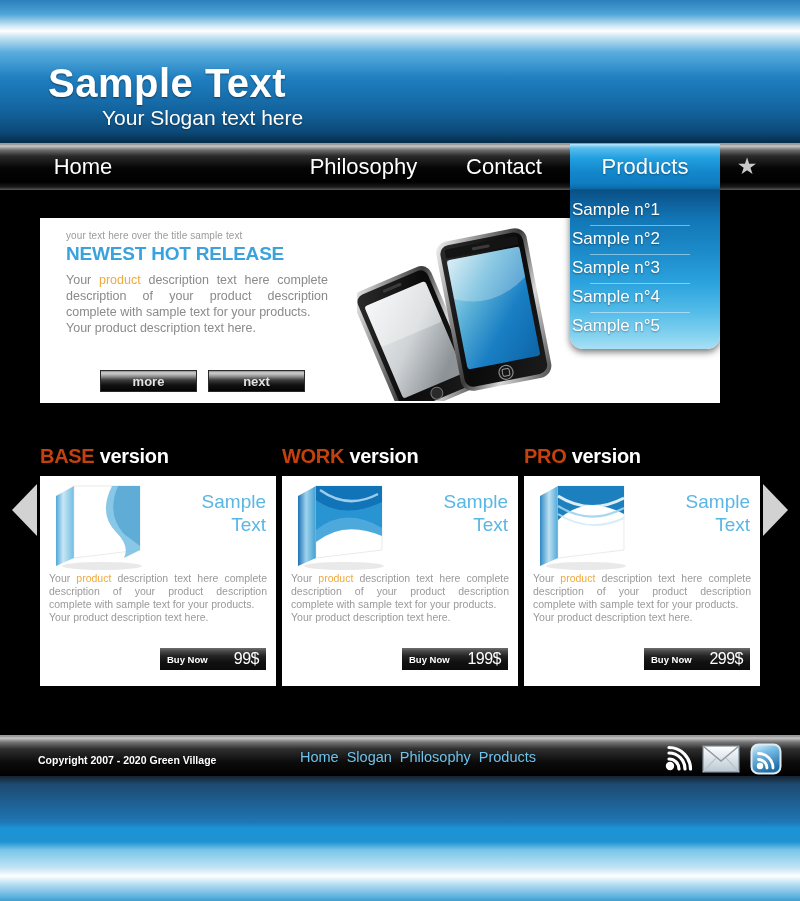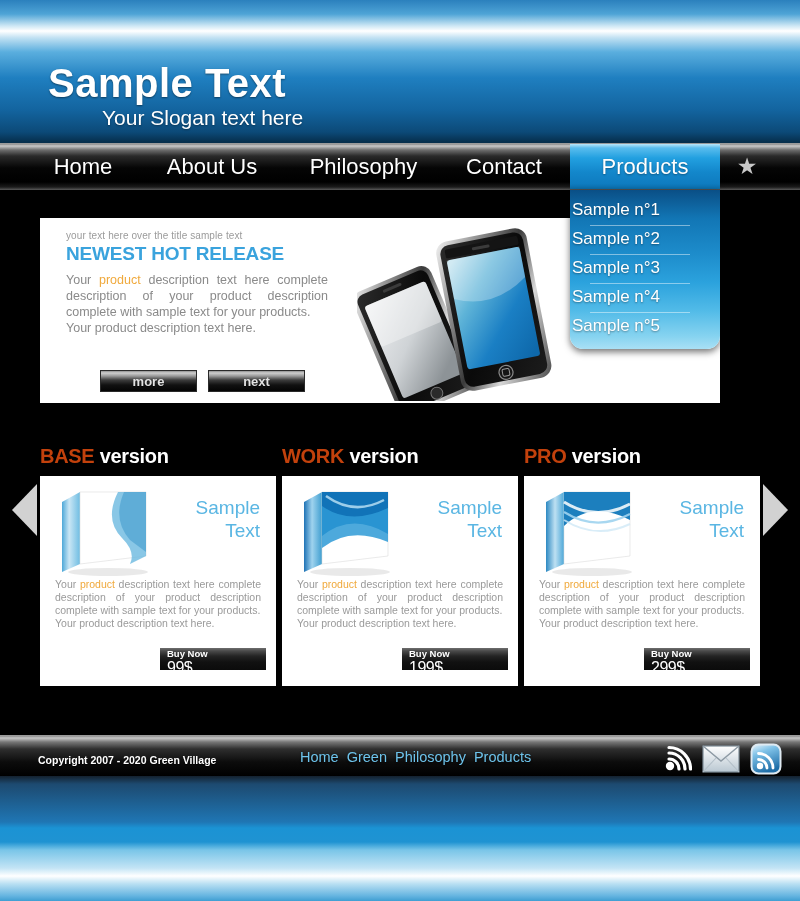--- a/index.html
+++ b/index.html
@@ -178,41 +178,41 @@
     position: absolute; top: 255px; left: 40px; width: 720px;
     display: flex; gap: 6px;
   }
   .card { width: 236px; }
   .card-heading {
     font-size: 20px; font-weight: bold; color: #ffffff;
     margin-bottom: 8px; letter-spacing: -0.3px;
   }
   .card-heading .accent { color: #c2410c; }
   .card-inner {
-    background: #ffffff; height: 210px; position: relative; padding: 10px;
+    background: #ffffff; height: 210px; position: relative; padding: 4px;
   }
   .card-top { display: flex; height: 92px; }
   .box-img { width: 112px; position: relative; }
   .sample-text {
     flex: 1; text-align: right; color: #5ab6e3; font-size: 19px;
     line-height: 23px; padding-top: 10px; padding-right: 6px;
   }
   .card-body {
     font-size: 10.5px; color: #9a9a9a; line-height: 13px;
     text-align: justify; padding: 0 5px;
   }
   .card-body .hl { color: #f0a93c; }
   .card-body .last { text-align: left; }
   .buy-bar {
     position: absolute; right: 10px; bottom: 16px;
     width: 106px; height: 22px;
     background: linear-gradient(to bottom,
       #6e6e6e 0px, #4a4a4a 3px, #242424 8px, #111111 14px, #0b0b0b 22px);
-    display: flex; justify-content: space-between;
-    padding: 0 7px; cursor: pointer; flex-direction: column;
+    display: flex; align-items: center; justify-content: space-between;
+    padding: 0 7px; cursor: pointer;
   }
   .buy-label { color: #ffffff; font-size: 9.5px; font-weight: bold; }
   .buy-price { color: #ffffff; font-size: 16px; font-weight: normal; letter-spacing: -0.5px; }
 
   
   .footer {
     position: absolute; top: 735px; left: 0; width: 800px; height: 50px;
     background: linear-gradient(to bottom,
       #8d8d8d 0px, #c7c7c7 2px, #777777 6px,
       #2e2e2e 13px, #0c0c0c 26px, #000000 40px,
@@ -244,21 +244,20 @@
 <div class="page">
 
   <div class="header">
     <div class="site-title">Sample Text</div>
     <div class="site-slogan">Your Slogan text here</div>
   </div>
 
   <div class="navbar">
     <div class="nav-inner" id="nav-inner">
         <div class="nav-item" style="left: 38px; width: 90px;">Home</div>
-        <div class="nav-item" style="left: 148px; width: 128px;">About Us</div>
         <div class="nav-item" style="left: 291px; width: 145px;">Philosophy</div>
         <div class="nav-item" style="left: 448px; width: 112px;">Contact</div>
         <div class="nav-item active" style="left: 570px; width: 150px;">Products</div>
         <div class="nav-star" style="left: 722px;">★</div>
       </div>
   </div>
 
   <div class="dropdown" id="dropdown">
       <div class="dd-item">Sample n°1</div>
       <div class="dd-item">Sample n°2</div>
@@ -432,21 +431,21 @@
             </div>
           </div>
         </div>
       </div>
   </div>
 
   <div class="footer">
     <div class="copyright">Copyright 2007 - 2020  Green Village</div>
     <div class="footer-links" id="footer-links">
         <a>Home</a>
-        <a>Green</a>
+        <a>Slogan</a>
         <a>Philosophy</a>
         <a>Products</a>
       </div>
     <div class="social">
       <span class="social-icon">
         <svg width="30" height="30" viewBox="0 0 30 30">
           <circle cx="8" cy="22" r="4.2" fill="#fff"></circle>
           <path d="M7 15 A10 10 0 0 1 17 25" fill="none" stroke="#fff" stroke-width="3.2" stroke-linecap="round"></path>
           <path d="M7 9 A16 16 0 0 1 23 25" fill="none" stroke="#fff" stroke-width="3.2" stroke-linecap="round"></path>
           <path d="M7 3.5 A21.5 21.5 0 0 1 28.5 25" fill="none" stroke="#fff" stroke-width="3.2" stroke-linecap="round"></path>

